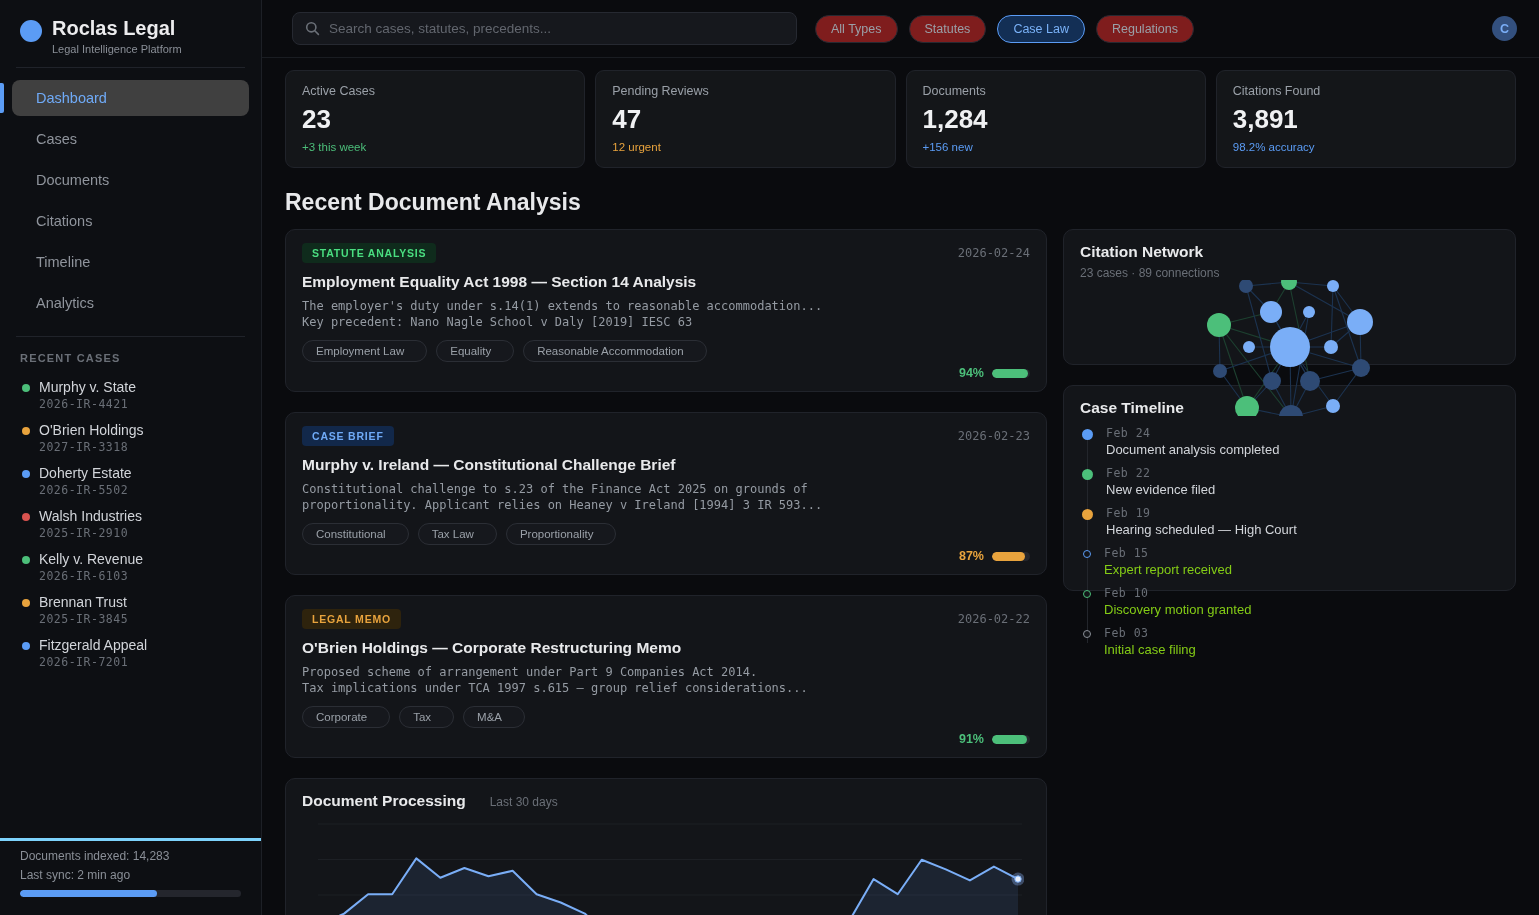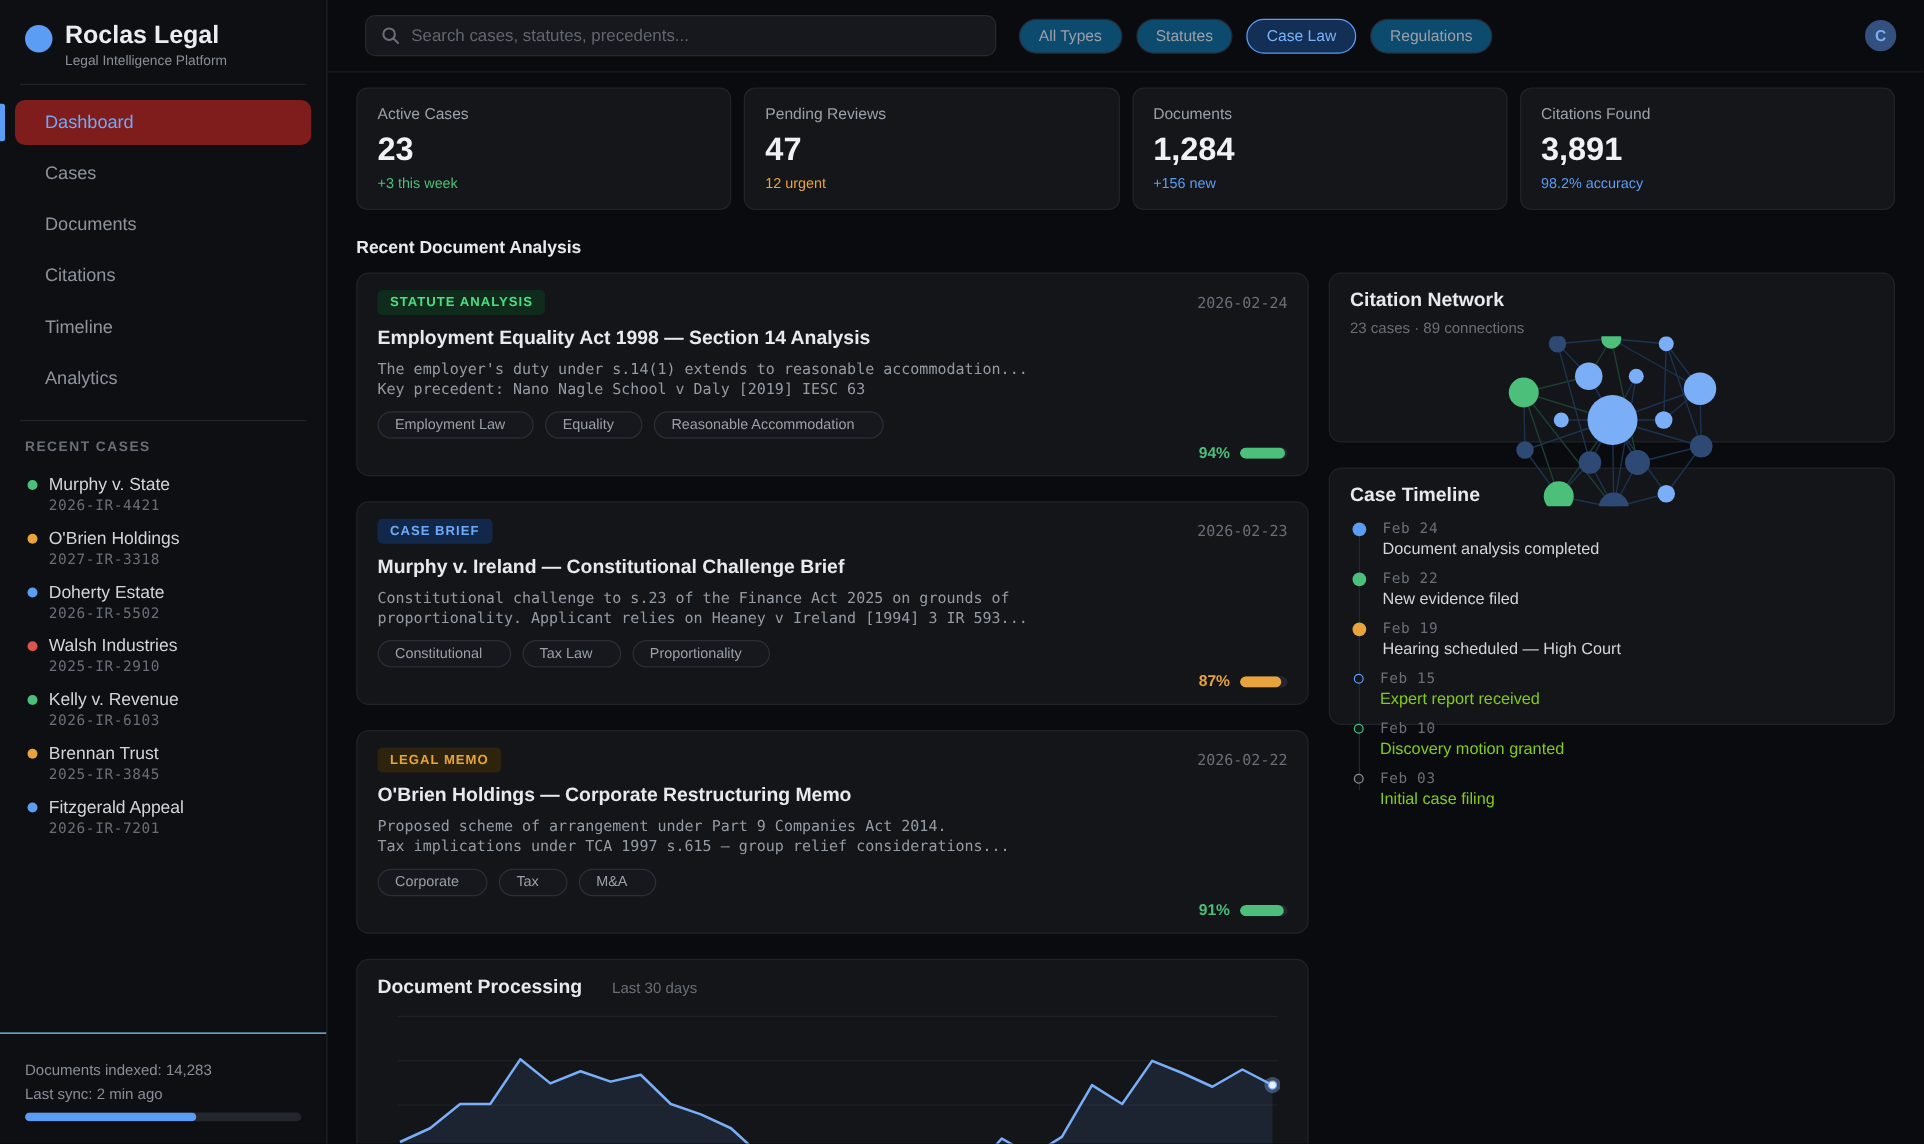--- a/index.html
+++ b/index.html
@@ -10,53 +10,53 @@
 
   
   aside { width:262px; min-width:262px; background:#0d0f13; border-right:1px solid #1d2026; display:flex; flex-direction:column; }
   .logo-row { display:flex; align-items:flex-start; gap:10px; padding:17px 16px 12px 20px; }
   .logo-dot { width:22px; height:22px; border-radius:50%; background:#5b9cf5; margin-top:3px; flex:none; }
   .app-name { font-size:20px; font-weight:bold; color:#ececee; }
   .app-tagline { font-size:11px; color:#8a8f97; margin-top:3px; }
   .divider { border-top:1px solid #20232a; margin:0 16px; }
   nav { padding:12px 0 10px; }
   .nav-item { position:relative; margin:0 12px 5px; padding:10px 24px; font-size:14.5px; color:#8f949c; border-radius:8px; cursor:pointer; }
-  .nav-item.active { background:#7f1d1d; color:#6faaf7; }
+  .nav-item.active { background:#404040; color:#6faaf7; }
   .nav-item.active::before { content:''; position:absolute; left:-12px; top:3px; bottom:3px; width:4px; background:#5b9cf5; border-radius:0 2px 2px 0; }
   .recent-label { font-size:11px; letter-spacing:1.2px; text-transform:uppercase; color:#6a6f77; font-weight:bold; margin:15px 0 10px 20px; }
   .case-item { display:flex; gap:9px; padding:5px 8px 6px 22px; align-items:flex-start; cursor:pointer; }
   .case-dot { width:8px; height:8px; border-radius:50%; margin-top:5px; flex:none; }
   .case-name { font-size:14px; color:#d2d5da; }
   .case-id { font-family:"DejaVu Sans Mono", monospace; font-size:11.5px; color:#6a6f77; margin-top:2px; letter-spacing:0.5px; }
-  .sidebar-footer { margin-top:auto; border-top:1px solid #7dd3fc; padding:22px 20px 18px; }
+  .sidebar-footer { margin-top:auto; border-top:3px solid #7dd3fc; padding:8px 20px 18px; }
   .footer-line { font-size:12px; color:#8a8f97; margin-bottom:5px; }
   .footer-bar { height:7px; background:#24262d; border-radius:4px; margin-top:8px; overflow:hidden; }
   .footer-fill { height:100%; background:#5b9cf5; border-radius:4px; }
 
   
   .main { flex:1; display:flex; flex-direction:column; min-width:0; }
   .topbar { height:58px; min-height:58px; border-bottom:1px solid #1a1d22; display:flex; align-items:center; padding:0 22px 0 30px; }
   .search-box { width:505px; height:33px; background:#16181d; border:1px solid #262931; border-radius:8px; display:flex; align-items:center; padding:0 12px; gap:9px; }
   .search-box svg { flex:none; }
   .search-box input { background:transparent; border:none; outline:none; color:#c9cdd3; font-size:13.5px; flex:1; font-family:"Liberation Sans", sans-serif; }
   .search-box input::placeholder { color:#62666e; }
   .chips { display:flex; gap:11px; margin-left:18px; }
-  .chip { padding:6px 15px; border-radius:15px; background:#0c4a6e; border:1px solid #262931; color:#9aa0a8; font-size:12.5px; cursor:pointer; white-space:nowrap; }
+  .chip { padding:6px 15px; border-radius:15px; background:#7f1d1d; border:1px solid #262931; color:#9aa0a8; font-size:12.5px; cursor:pointer; white-space:nowrap; }
   .chip.active { background:#132f55; border:1px solid #5b9cf5; color:#7ab2f8; }
   .avatar { margin-left:auto; width:25px; height:25px; border-radius:50%; background:#33507e; color:#7aaef7; display:flex; align-items:center; justify-content:center; font-size:12.5px; font-weight:bold; cursor:pointer; }
 
   
   .content { padding:12px 23px 0; flex:1; overflow:hidden; }
   .stats-row { display:grid; grid-template-columns:repeat(4,1fr); gap:10px; }
   .stat-card { background:#141619; border:1px solid #20232a; border-radius:9px; padding:13px 16px 14px; }
   .stat-label { font-size:12.5px; color:#9aa0a8; }
   .stat-value { font-size:26px; font-weight:bold; color:#f0f1f3; margin-top:6px; }
   .stat-sub { font-size:11.5px; margin-top:6px; }
 
-  .section-heading { font-size:14px; margin:21px 0 13px; color:#e8e9eb; font-weight:bold; }
+  .section-heading { font-size:23px; margin:21px 0 13px; color:#e8e9eb; font-weight:bold; }
 
   .columns { display:flex; gap:16px; }
   .col-left { width:762px; min-width:762px; }
   .col-right { flex:1; min-width:0; }
 
   .doc-card { background:#131519; border:1px solid #20232a; border-radius:10px; padding:13px 16px 11px; margin-bottom:20px; }
   .doc-head { display:flex; justify-content:space-between; align-items:center; }
   .badge { font-size:10.5px; font-weight:bold; letter-spacing:0.8px; padding:4px 10px; border-radius:4px; text-transform:uppercase; }
   .doc-date { font-family:"DejaVu Sans Mono", monospace; font-size:12px; color:#6a6f77; }
   .doc-title { font-size:15.5px; font-weight:bold; color:#e8e9eb; margin-top:10px; }

